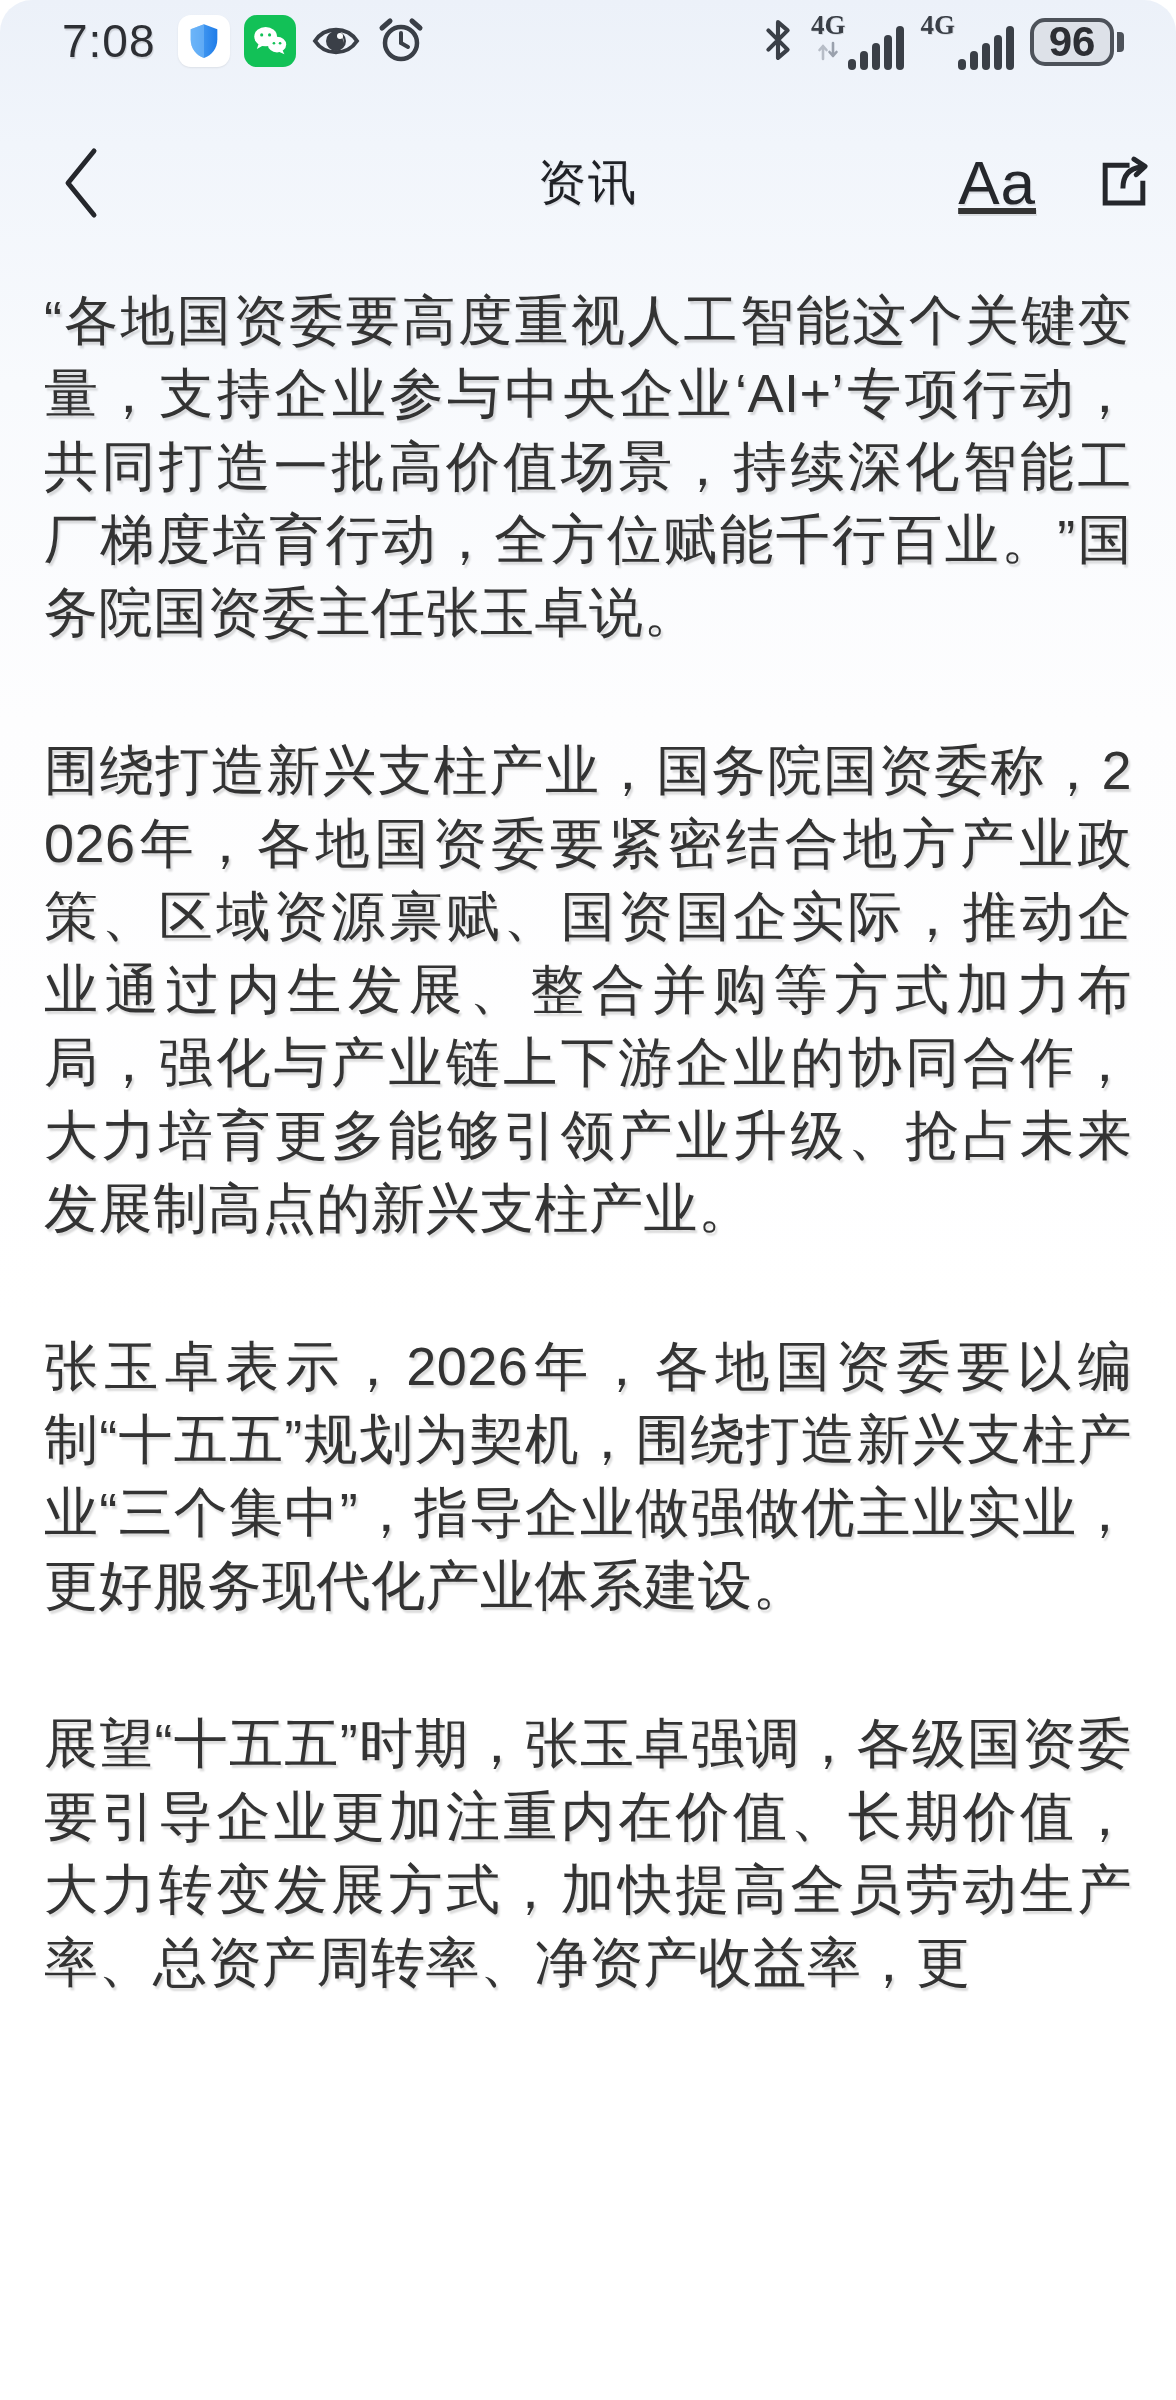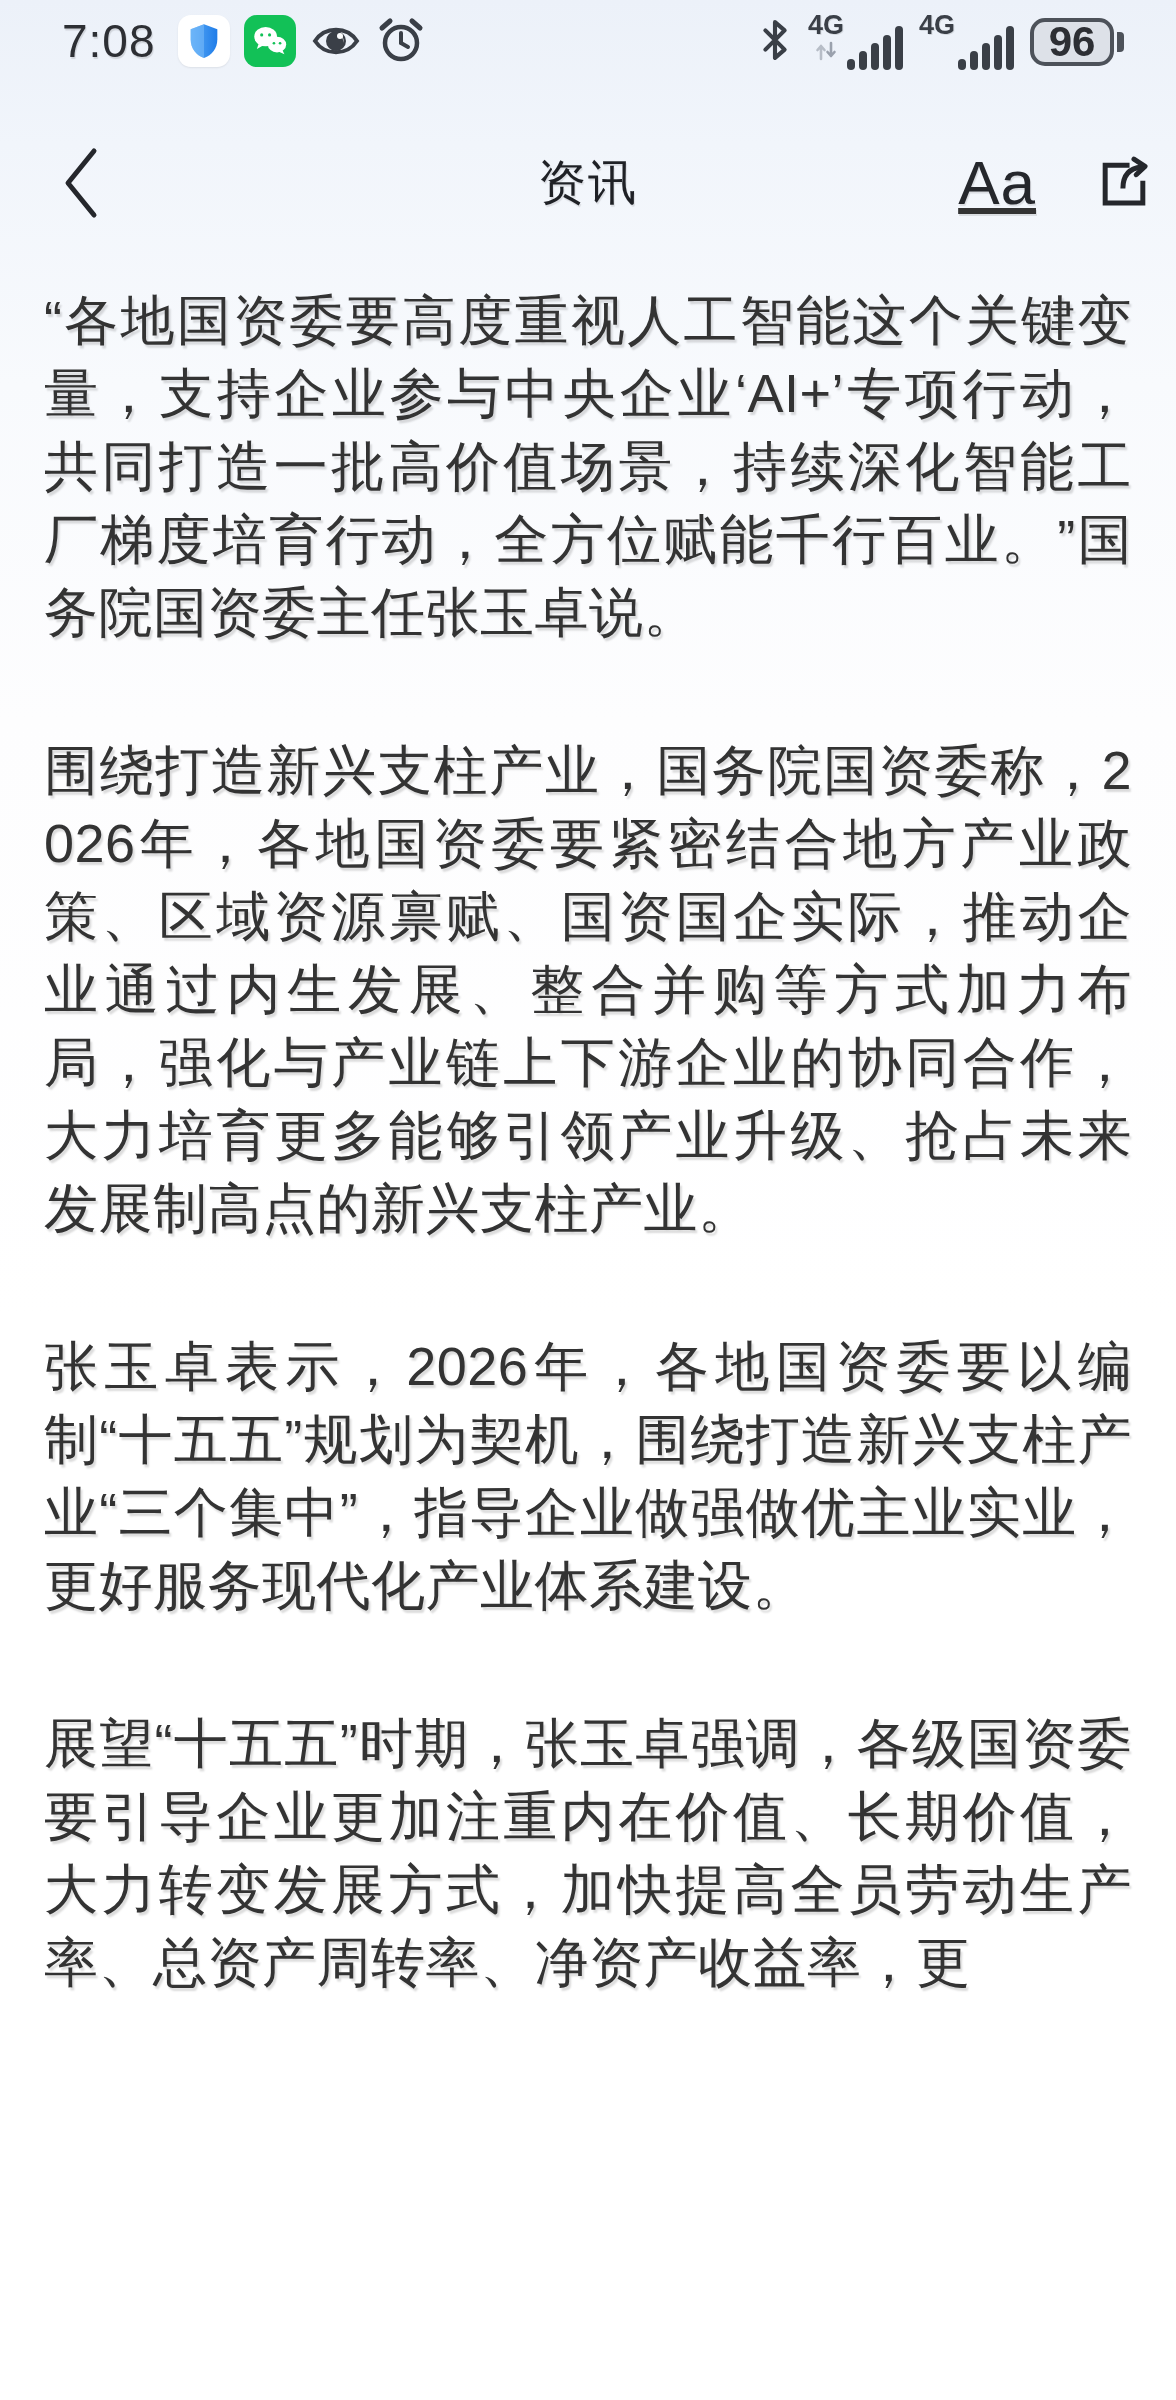--- a/index.html
+++ b/index.html
@@ -4,39 +4,40 @@
 <style>
   * { margin:0; padding:0; box-sizing:border-box; }
   html,body { width:1176px; height:2400px; }
   body {
     font-family: "Liberation Sans", "DejaVu Sans", sans-serif;
     color:#333;
   }
   .screen {
     position:relative; width:1176px; height:2400px; overflow:hidden;
     background: linear-gradient(180deg, #ecf1f9 0%, #f1f5fb 6%, #f8fafd 16%, #fdfdfe 30%, #ffffff 55%, #ffffff 100%);
+    border-radius: 32px;
   }
   
   .status-bar {
     height:72px; padding:10px 52px 0 62px;
     display:flex; align-items:center; justify-content:space-between;
   }
   .sb-left { display:flex; align-items:center; gap:14px; }
   .sb-time {
     font-size:46px; font-weight:500; color:#2d2f34; letter-spacing:1px;
     margin-right:8px; text-shadow:1px 2px 1px rgba(0,0,0,0.12);
   }
   .sb-icon { display:inline-flex; align-items:center; justify-content:center; }
   .chip { width:52px; height:52px; border-radius:13px; display:inline-flex; align-items:center; justify-content:center; }
   .chip.white { background:#ffffff; box-shadow:0 1px 2px rgba(0,0,0,0.08); }
   .chip.green { background:#12c157; }
   .sb-right { display:flex; align-items:flex-end; gap:16px; }
   .net { display:flex; align-items:flex-end; height:58px; position:relative; }
   .net .lbl-col { display:flex; flex-direction:column; align-items:center; height:58px; margin-right:3px; }
-  .net .lbl { font-size:27px; font-weight:700; color:#3a3f47; line-height:27px; text-shadow:1px 1px 0 rgba(0,0,0,0.1); }
+  .net .lbl { font-size:27px; font-weight:700; color:#3a3f47; line-height:27px; text-shadow:1px 1px 0 rgba(0,0,0,0.1);font-family:Liberation Serif, serif; }
   .net .updown { margin-top:2px; line-height:18px; }
   .bars { display:flex; align-items:flex-end; gap:4px; height:44px; }
   .bars i { display:block; width:8px; background:#3a3f47; border-radius:4px; }
   .battery { display:flex; align-items:center; margin-bottom:4px; }
   .battery .shell {
     width:84px; height:48px; border:4px solid #4d525a; border-radius:15px;
     background:#dde1e8; display:flex; align-items:center; justify-content:center;
   }
   .battery .pct { font-size:42px; font-weight:600; color:#2d2f34; }
   .battery .nub { width:7px; height:20px; background:#4d525a; border-radius:0 4px 4px 0; margin-left:3px; }

